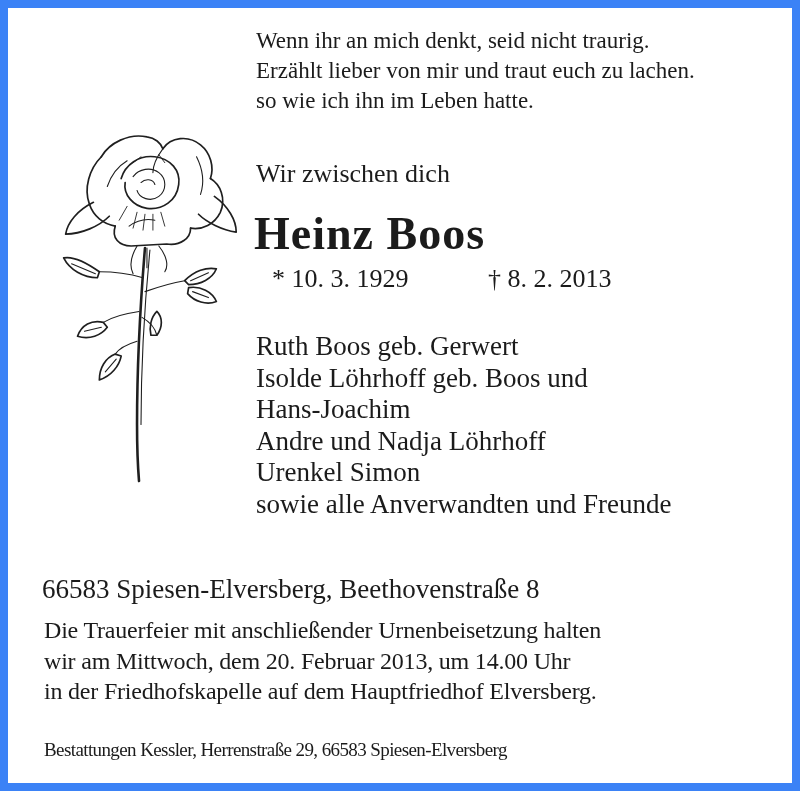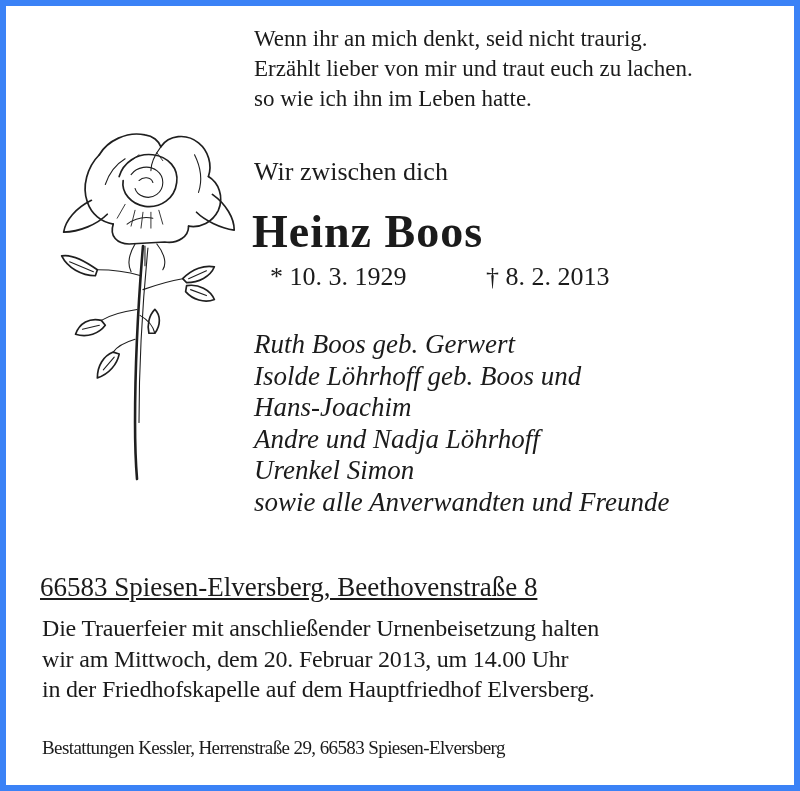--- a/index.html
+++ b/index.html
@@ -2,34 +2,34 @@
 <html lang="de"><head>
 <meta charset="utf-8">
 <style>
   html, body { margin: 0; padding: 0; background: #ffffff; }
   .page {
     position: relative;
     width: 800px;
     height: 791px;
     box-sizing: border-box;
     background: #ffffff;
-    border: 6px solid #3b82f6;
+    border: 8px solid #3b82f6;
     font-family: "Liberation Serif", "DejaVu Serif", serif;
     color: #1b1b1b;
     overflow: hidden;
   }
   .abs { position: absolute; white-space: nowrap; }
 
   .poem       { left: 248px; top: 18px;  font-size: 23px; line-height: 30px; }
   .missing    { left: 248px; top: 150px; font-size: 26px; line-height: 32px; }
   .name       { left: 246px; top: 201px; font-size: 46px; line-height: 50px; font-weight: bold; letter-spacing: 1px; }
   .dates      { left: 248px; top: 254px; font-size: 26px; line-height: 34px; }
   .dates .birth { display: inline-block; width: 216px; margin-left: 16px; }
-  .mourners   { left: 248px; top: 323px; font-size: 27px; line-height: 31.6px; font-style: italic; }
-  .address    { left: 34px;  top: 565px; font-size: 27px; line-height: 33px; text-decoration: underline; }
+  .mourners   { left: 248px; top: 323px; font-size: 27px; line-height: 31.6px; }
+  .address    { left: 34px;  top: 565px; font-size: 27px; line-height: 33px; }
   .funeral    { left: 36px;  top: 607px; font-size: 24px; line-height: 30.6px; letter-spacing: -0.2px; }
   .home       { left: 36px;  top: 726px; font-size: 19px; line-height: 31px; letter-spacing: -0.6px; }
 
   .rose {
     position: absolute;
     left: 29px;
     top: 119px;
     width: 210px;
     height: 357px;
   }

